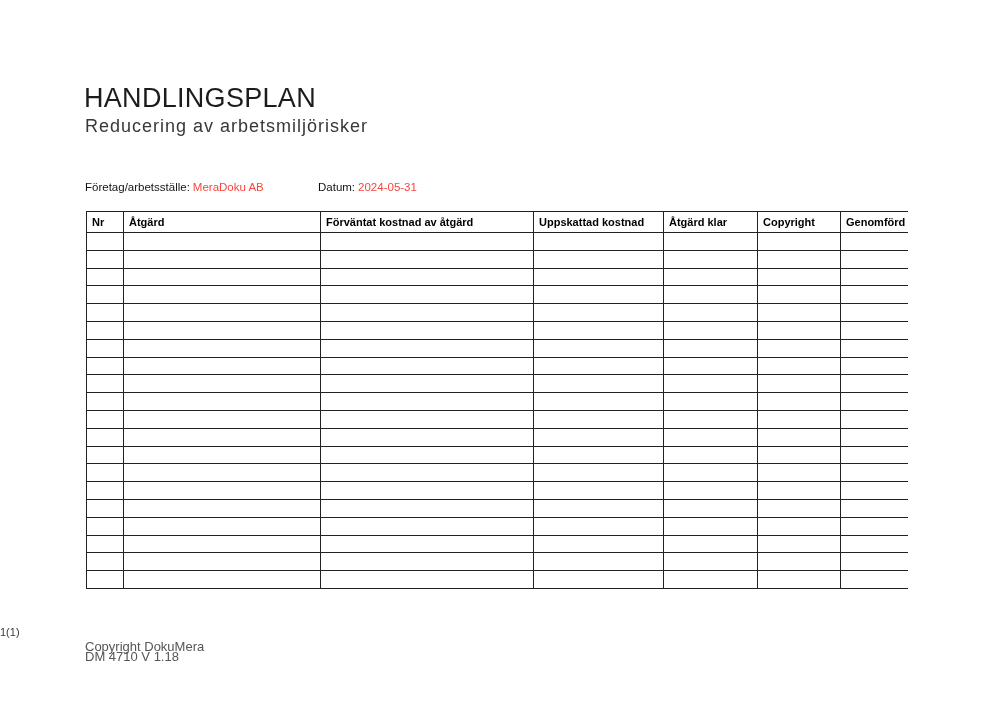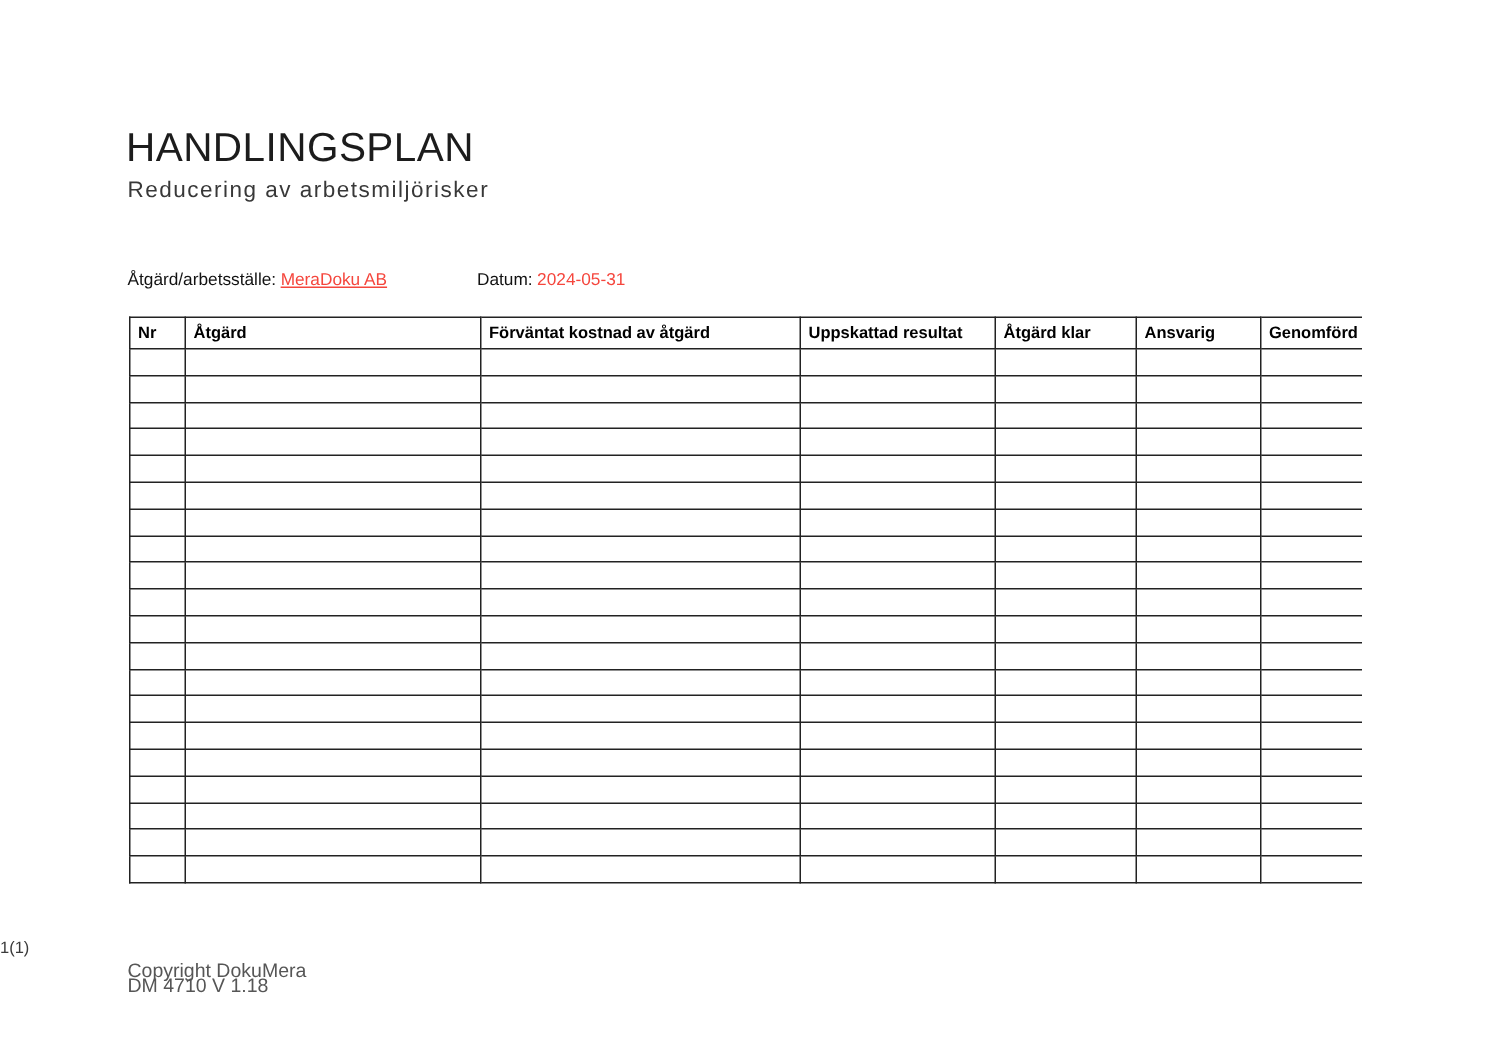--- a/index.html
+++ b/index.html
@@ -24,21 +24,21 @@
     font-size: 27px;
     font-weight: 400;
     letter-spacing: 0.3px;
     color: #1c1c1c;
     line-height: 32px;
   }
   .doc-subtitle {
     position: absolute;
     left: 85px;
     top: 119px;
-    font-size: 15px;
+    font-size: 18px;
     font-weight: 500;
     letter-spacing: 1px;
     color: #383838;
     line-height: 15px;
   }
   .meta-row {
     position: absolute;
     left: 85px;
     top: 180px;
     width: 600px;
@@ -104,44 +104,44 @@
 </head>
 <body>
 
 <div class="page">
 
   <h1 class="doc-title">HANDLINGSPLAN</h1>
 
   <div class="doc-subtitle">Reducering av arbetsmiljörisker</div>
 
   <div class="meta-row">
-    <span>Åtgärd/arbetsställe:</span><span class="meta-value red-value" style="color: rgb(245, 70, 61); text-decoration: underline;">MeraDoku AB</span>
+    <span>Företag/arbetsställe:</span><span class="meta-value red-value" style="color: rgb(245, 70, 61);">MeraDoku AB</span>
     <span class="datum-group">
       <span>Datum:</span><span class="meta-value red-value" style="color: rgb(245, 70, 61); margin-top: 46px;">2024-05-31</span>
     </span>
   </div>
 
   <table class="plan">
     <colgroup>
       <col>
         <col>
         <col>
         <col>
         <col>
         <col>
         <col>
     </colgroup>
     <thead>
       <tr>
         <th>Nr</th>
         <th>Åtgärd</th>
         <th>Förväntat kostnad av åtgärd</th>
-        <th>Uppskattad resultat</th>
+        <th>Uppskattad kostnad</th>
         <th>Åtgärd klar</th>
-        <th>Ansvarig</th>
+        <th>Copyright</th>
         <th>Genomförd</th>
       </tr>
     </thead>
     <tbody id="table-body">
         <tr>
           <td></td>
           <td></td>
           <td></td>
           <td></td>
           <td></td>

